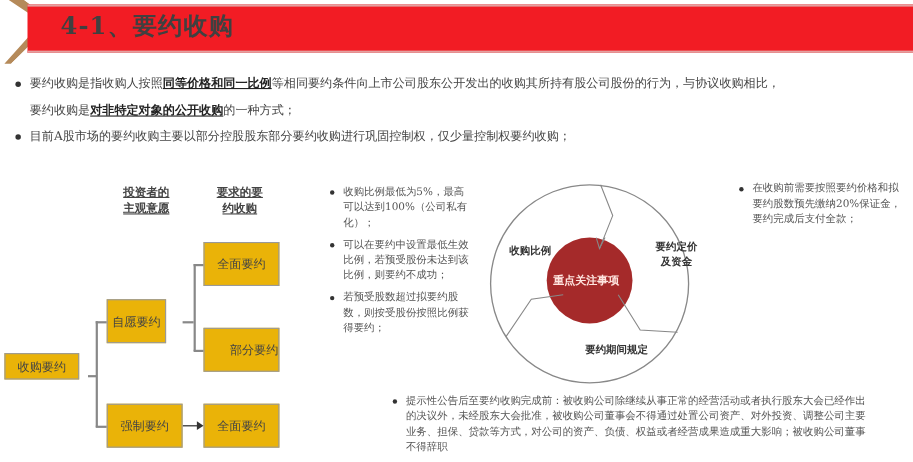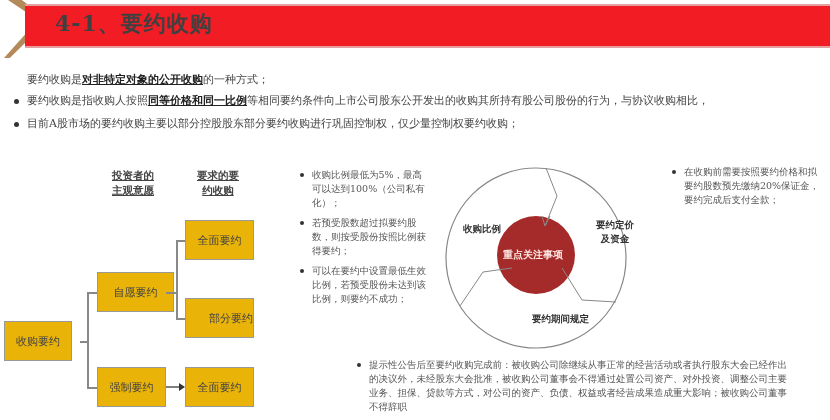--- a/index.html
+++ b/index.html
@@ -35,37 +35,37 @@
 <div class="banner">
   <svg class="chevron" width="60" height="60" viewBox="0 0 60 60">
     <polygon points="0,0 22,0 50,20 10,58 4,58 38,20 8,0" fill="#b58a5a"></polygon>
     <polygon points="22,0 30,0 52,20 14,58 10,58 48,20" fill="#ffffff"></polygon>
   </svg>
   <div class="banner-red"></div>
   <div class="banner-title">4-1、要约收购</div>
 </div>
 
 <div class="bullet-block" style="top:65px; width:800px;">
+  <div><span class="dot"></span><span>要约收购是指收购人按照</span><span class="em">同等价格和同一比例</span><span>等相同要约条件向上市公司股东公开发出的收购其所持有股公司股份的行为，与协议收购相比，</span></div>
   <div style="padding-left:13px; margin-top:4px;"><span>要约收购是</span><span class="em">对非特定对象的公开收购</span><span>的一种方式；</span></div>
-  <div><span class="dot"></span><span>要约收购是指收购人按照</span><span class="em">同等价格和同一比例</span><span>等相同要约条件向上市公司股东公开发出的收购其所持有股公司股份的行为，与协议收购相比，</span></div>
 </div>
 <div class="bullet-block" style="top:113px; width:800px;">
   <span class="dot"></span><span>目前A股市场的要约收购主要以部分控股股东部分要约收购进行巩固控制权，仅少量控制权要约收购；</span>
 </div>
 
 <div class="col-head" style="left:103px; top:168px; width:60px;"><span style="white-space:pre-line;margin-top:25px;">投资者的
 主观意愿</span></div>
 <div class="col-head" style="left:188px; top:168px; width:60px;"><span style="white-space:pre-line;text-align:right;">要求的要
 约收购</span></div>
 
-<div class="box" style="left:4px; top:321px; width:68px; height:40px;">
+<div class="box" style="left:4px; top:321px; width:68px; height:24px;">
     <span>收购要约</span>
   </div>
 
-<div class="box" style="left:97px; top:272px; width:77px; height:40px;align-items:center;">
+<div class="box" style="left:97px; top:272px; width:54px; height:40px;align-items:center;">
     <span>自愿要约</span>
   </div>
 <div class="box" style="left:97px; top:367px; width:69px; height:40px;">
     <span>强制要约</span>
   </div>
 
 <div class="box" style="left:185px; top:220px; width:69px; height:40px;">
     <span>全面要约</span>
   </div>
 <div class="box" style="left:185px; top:298px; width:69px; height:40px;justify-content:flex-end;">
@@ -85,22 +85,22 @@
 <div class="line" style="left:176px; top:240px; width:9px; height:1.5px;"></div>
 <div class="line" style="left:176px; top:318px; width:9px; height:1.5px;"></div>
 
 <svg style="position:absolute; left:166px; top:382px;" width="20" height="10">
   <line x1="0" y1="5" x2="14" y2="5" stroke="#555" stroke-width="1.5"></line>
   <polygon points="13,1 19,5 13,9" fill="#333"></polygon>
 </svg>
 
 <div class="mini-list" style="left:298px; top:168px; width:130px;">
   <div class="item">收购比例最低为5%，最高可以达到100%（公司私有化）；</div>
+  <div class="item">可以在要约中设置最低生效比例，若预受股份未达到该比例，则要约不成功；</div>
   <div class="item">若预受股数超过拟要约股数，则按受股份按照比例获得要约；</div>
-  <div class="item">可以在要约中设置最低生效比例，若预受股份未达到该比例，则要约不成功；</div>
 </div>
 
 <svg style="position:absolute; left:430px; top:150px;" width="200" height="200" viewBox="0 0 200 200">
   <circle cx="106" cy="108" r="90" fill="none" stroke="#888" stroke-width="1.2"></circle>
   <circle cx="106" cy="105" r="39" fill="#a52a2a"></circle>
 
   <polyline points="116,18 127,46 115,76" fill="none" stroke="#888" stroke-width="1"></polyline>
   <polyline points="120,66 115,76 112,66" fill="none" stroke="#888" stroke-width="1"></polyline>
   <polyline points="30,156 53,122 82,118" fill="none" stroke="#888" stroke-width="1"></polyline>
   <polyline points="132,118 152,150 186,152" fill="none" stroke="#888" stroke-width="1"></polyline>

